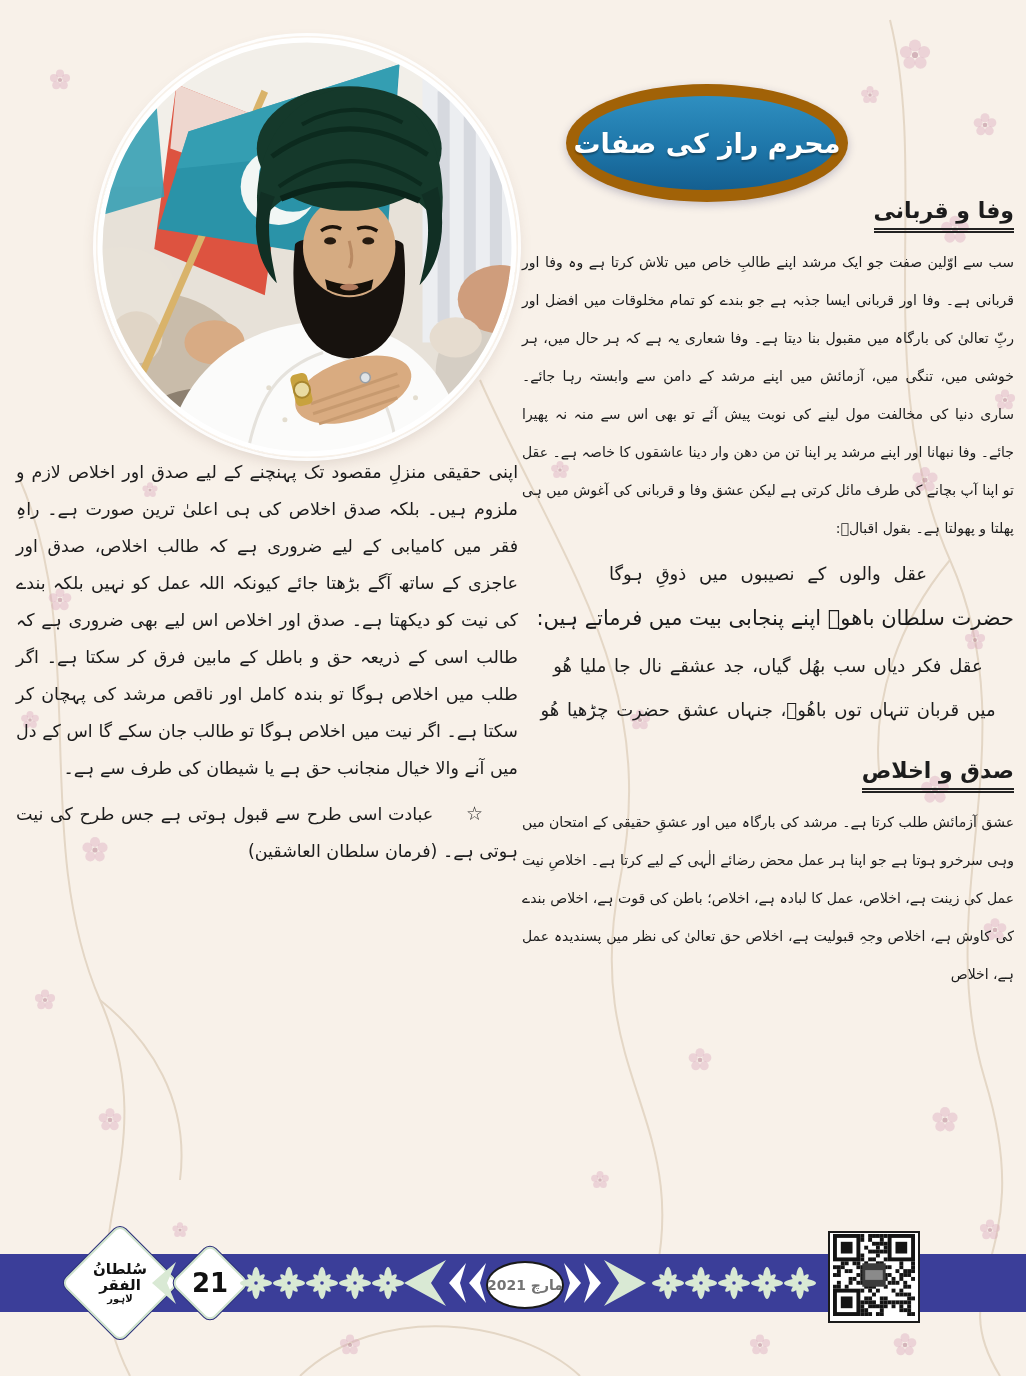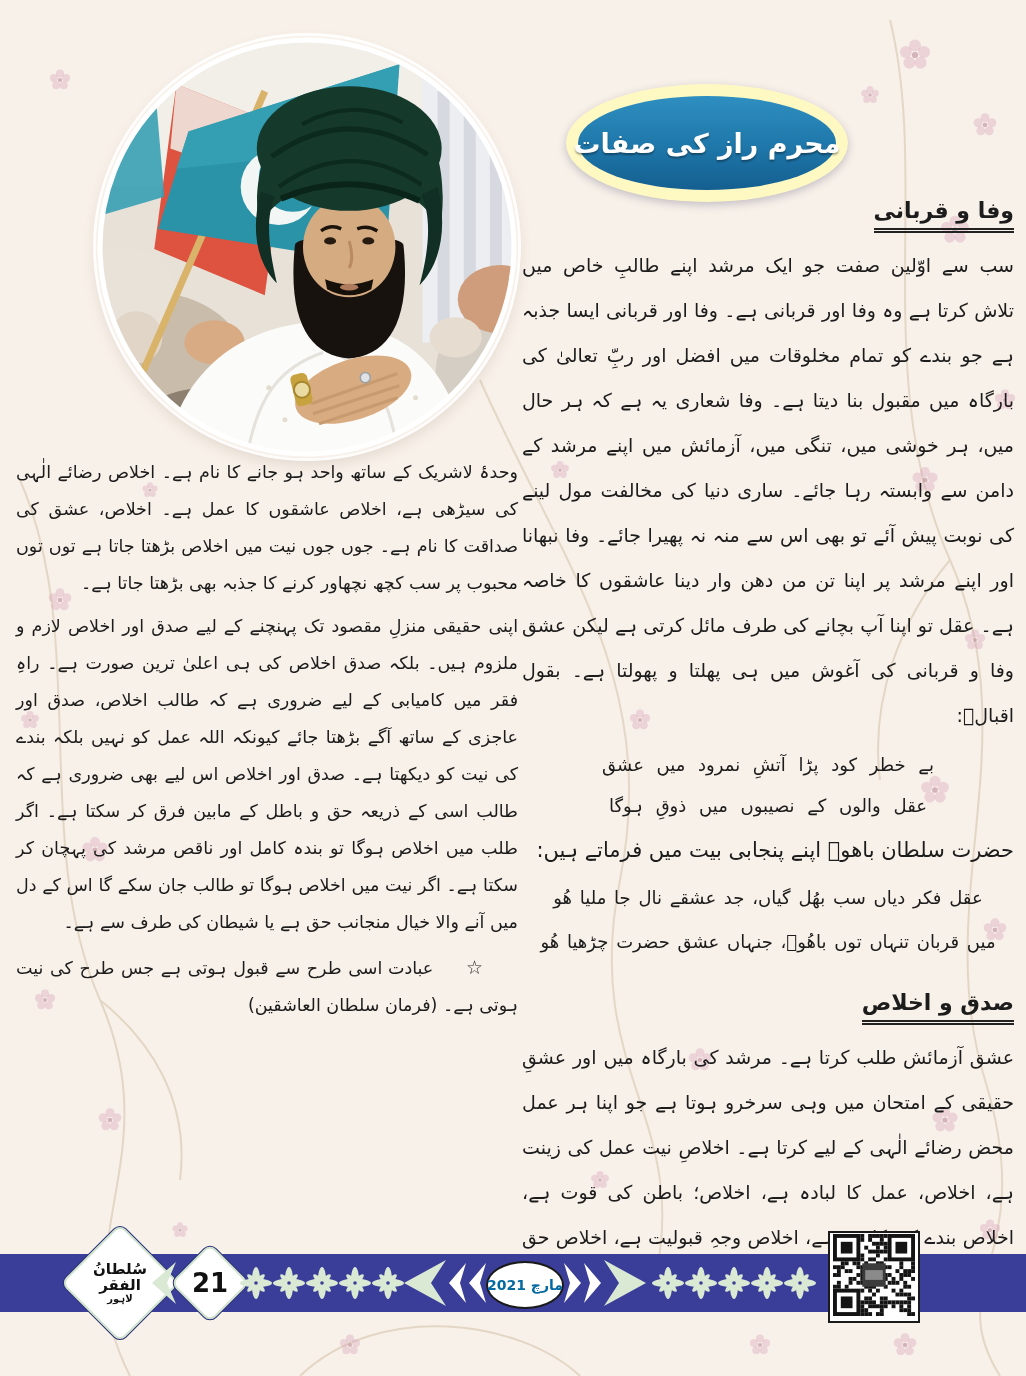--- a/index.html
+++ b/index.html
@@ -17,21 +17,21 @@
     position:absolute; left:96px; top:36px; width:422px; height:422px;
     border-radius:50%; z-index:2;
     box-shadow:0 0 0 3px rgba(255,255,255,.9), 0 6px 14px rgba(120,90,80,.18);
     overflow:hidden;
   }
   .portrait svg{display:block;width:100%;height:100%;}
 
   
   .title-badge{
     position:absolute; left:566px; top:84px; width:282px; height:118px;
-    background:#fef9c3; border-radius:50%; z-index:2;
+    background:#a16207; border-radius:50%; z-index:2;
     display:flex; align-items:center; justify-content:center;
     box-shadow:0 3px 8px rgba(40,40,90,.25);
   }
   .title-badge .inner{
     width:258px; height:94px; border-radius:50%;
     background:linear-gradient(180deg,#2f8fc0 0%, #1e76a9 55%, #145f90 100%);
     display:flex; align-items:center; justify-content:center;
   }
   .title-badge .inner span{
     color:#ffffff; font-size:27px; font-weight:bold; letter-spacing:0;
@@ -45,21 +45,21 @@
 
   .sec-heading{display:block; text-align:right; margin:0;}
   .sec-heading span{
     display:inline-block; font-size:22px; font-weight:bold;
     border-bottom:5px double #222; padding-bottom:5px;
   }
   .h1-offset span{margin-left:128px;}
   .h2-offset span{margin-left:46px;}
 
   .body-par{
-    margin:10px 0 0 0; font-size:19px; line-height:45px;
+    margin:10px 0 0 0; font-size:14px; line-height:38px;
     text-align:justify; text-justify:inter-word;
   }
   .left-col .body-par{font-size:17.5px; line-height:37px; margin-top:6px;}
 
   .poem{margin:6px 0 2px 0; text-align:center;}
   .poem div{font-size:18px; line-height:41px; word-spacing:7px;}
   .poem-intro{margin:4px 0 0 0; font-size:21px; line-height:40px; text-align:right;}
   .poem.punjabi div{word-spacing:2px; line-height:44px;}
 
   .quote{margin:8px 0 0 0; font-size:17.5px; line-height:37px; text-align:justify; text-indent:34px;}
@@ -88,21 +88,21 @@
   .page-diamond .d-inner{font-size:26px; font-weight:bold; color:#111; font-family:"DejaVu Sans", sans-serif;}
 
   .deco{position:absolute; top:0; height:58px; display:flex; align-items:center;}
   .star-row{gap:1px;}
   .star-row svg{display:block;}
   .date-oval{
     position:absolute; left:486px; top:7px; width:74px; height:44px;
     background:#fff; border:2px solid #1a1a1a; border-radius:50%;
     display:flex; align-items:center; justify-content:center; direction:rtl;
   }
-  .date-oval span{font-size:14px; font-weight:bold; color:#0369a1; white-space:nowrap;}
+  .date-oval span{font-size:14px; font-weight:bold; color:#737373; white-space:nowrap;}
 
   .qr{
     position:absolute; left:828px; top:-23px; width:92px; height:92px;
     background:#fff; border:2px solid #1b1b1b; box-sizing:border-box;
     display:flex; align-items:center; justify-content:center;
   }
 </style>
 </head>
 <body>
 
@@ -248,36 +248,34 @@
       <span>محرم راز کی صفات</span>
     </div>
   </div>
 
   <div class="col right-col">
     <div class="sec-heading h1-offset">
       <span>وفا و قربانی</span>
     </div>
     <p class="body-par">سب سے اوّلین صفت جو ایک مرشد اپنے طالبِ خاص میں تلاش کرتا ہے وہ وفا اور قربانی ہے۔ وفا اور قربانی ایسا جذبہ ہے جو بندے کو تمام مخلوقات میں افضل اور ربِّ تعالیٰ کی بارگاہ میں مقبول بنا دیتا ہے۔ وفا شعاری یہ ہے کہ ہر حال میں، ہر خوشی میں، تنگی میں، آزمائش میں اپنے مرشد کے دامن سے وابستہ رہا جائے۔ ساری دنیا کی مخالفت مول لینے کی نوبت پیش آئے تو بھی اس سے منہ نہ پھیرا جائے۔ وفا نبھانا اور اپنے مرشد پر اپنا تن من دھن وار دینا عاشقوں کا خاصہ ہے۔ عقل تو اپنا آپ بچانے کی طرف مائل کرتی ہے لیکن عشق وفا و قربانی کی آغوش میں ہی پھلتا و پھولتا ہے۔ بقول اقبالؒ:</p>
     <div class="poem">
-      <div>بے خطر کود پڑا آتشِ نمرود میں عشق</div>
       <div>عقل والوں کے نصیبوں میں ذوقِ ہوگا</div>
     </div>
     <p class="poem-intro">حضرت سلطان باھوؒ اپنے پنجابی بیت میں فرماتے ہیں:</p>
     <div class="poem punjabi">
       <div>عقل فکر دیاں سب بھُل گیاں، جد عشقے نال جا ملیا ھُو</div>
       <div>میں قربان تنہاں توں باھُوؒ، جنہاں عشق حضرت چڑھیا ھُو</div>
     </div>
     <div class="sec-heading h2-offset h2-wrap">
       <span>صدق و اخلاص</span>
     </div>
     <p class="body-par">عشق آزمائش طلب کرتا ہے۔ مرشد کی بارگاہ میں اور عشقِ حقیقی کے امتحان میں وہی سرخرو ہوتا ہے جو اپنا ہر عمل محض رضائے الٰہی کے لیے کرتا ہے۔ اخلاصِ نیت عمل کی زینت ہے، اخلاص، عمل کا لبادہ ہے، اخلاص؛ باطن کی قوت ہے، اخلاص بندے کی کاوش ہے، اخلاص وجہِ قبولیت ہے، اخلاص حق تعالیٰ کی نظر میں پسندیدہ عمل ہے، اخلاص</p>
   </div>
 
   <div class="col left-col">
-    <p class="body-par">وحدۂ لاشریک کے ساتھ واحد ہو جانے کا نام ہے۔ اخلاص رضائے الٰہی کی سیڑھی ہے، اخلاص عاشقوں کا عمل ہے۔ اخلاص، عشق کی صداقت کا نام ہے۔ جوں جوں نیت میں اخلاص بڑھتا جاتا ہے توں توں محبوب پر سب کچھ نچھاور کرنے کا جذبہ بھی بڑھتا جاتا ہے۔</p>
     <p class="body-par">اپنی حقیقی منزلِ مقصود تک پہنچنے کے لیے صدق اور اخلاص لازم و ملزوم ہیں۔ بلکہ صدق اخلاص کی ہی اعلیٰ ترین صورت ہے۔ راہِ فقر میں کامیابی کے لیے ضروری ہے کہ طالب اخلاص، صدق اور عاجزی کے ساتھ آگے بڑھتا جائے کیونکہ اللہ عمل کو نہیں بلکہ بندے کی نیت کو دیکھتا ہے۔ صدق اور اخلاص اس لیے بھی ضروری ہے کہ طالب اسی کے ذریعہ حق و باطل کے مابین فرق کر سکتا ہے۔ اگر طلب میں اخلاص ہوگا تو بندہ کامل اور ناقص مرشد کی پہچان کر سکتا ہے۔ اگر نیت میں اخلاص ہوگا تو طالب جان سکے گا اس کے دل میں آنے والا خیال منجانب حق ہے یا شیطان کی طرف سے ہے۔</p>
     <p class="quote">
       <span class="star-bullet">☆</span>
       <span>عبادت اسی طرح سے قبول ہوتی ہے جس طرح کی نیت ہوتی ہے۔</span>
       <span class="src">(فرمان سلطان العاشقین)</span>
     </p>
   </div>
 
   <div class="footer-band">
     <div class="diamond logo-diamond">

